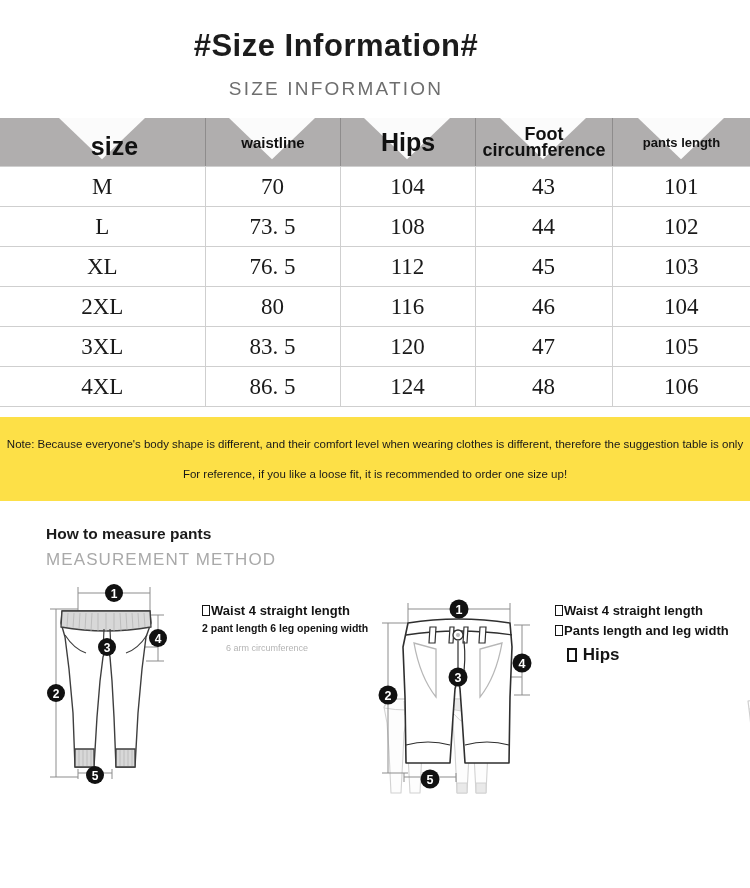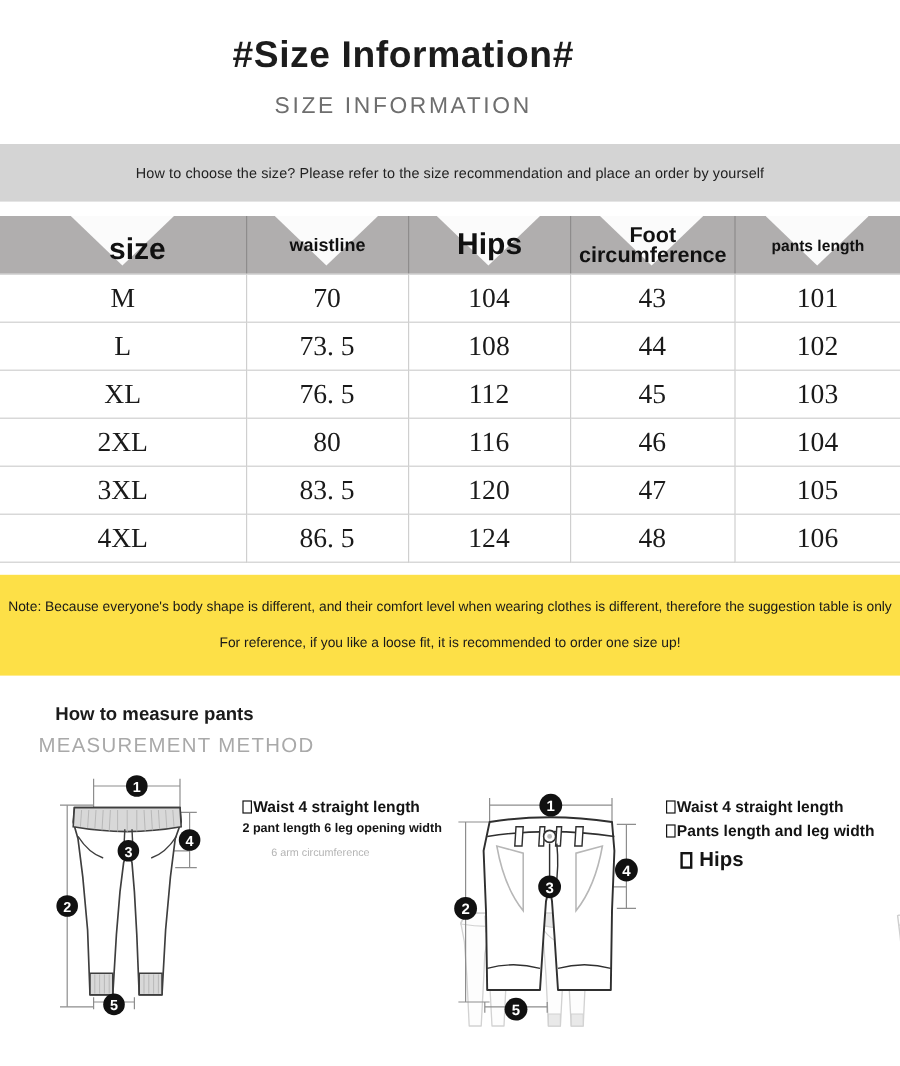--- a/index.html
+++ b/index.html
@@ -77,21 +77,21 @@
   }
   .note-line{font-size:11.5px;color:#181818;line-height:30px;text-align:center;}
 
   
   .measure{position:relative;width:750px;padding:22px 0 0 0;}
   .m-title{
     margin-left:46px;font-size:15.5px;font-weight:bold;color:#1b1b1b;
     line-height:22px;
   }
   .m-sub{
-    margin-left:32px;font-size:17px;color:#a9a9a9;letter-spacing:1.1px;
+    margin-left:46px;font-size:17px;color:#a9a9a9;letter-spacing:1.1px;
     line-height:26px;margin-top:2px;
   }
 
   .diagrams{position:relative;width:750px;height:228px;margin-top:4px;}
   .panel{position:absolute;top:0;}
   .panel-left{left:34px;}
   .panel-right{left:370px;}
   .fig{position:absolute;top:0;}
   .fig-pants{left:0;}
   .fig-shorts{left:0;}
@@ -120,23 +120,20 @@
 </head>
 <body>
 
 <div class="page">
 
   <div class="title-block">
     <div class="main-title">#Size Information#</div>
     <div class="sub-title">SIZE INFORMATION</div>
   </div>
 
-  <div class="howto-band">
-    <div class="howto-text">How to choose the size? Please refer to the size recommendation and place an order by yourself</div>
-  </div>
 
   <div class="table-wrap">
 
     <div class="hdr">
       <div class="notch" style="left:59px;"></div>
       <div class="notch" style="left:229px;"></div>
       <div class="notch" style="left:364px;"></div>
       <div class="notch" style="left:500px;"></div>
       <div class="notch" style="left:638px;"></div>
 

